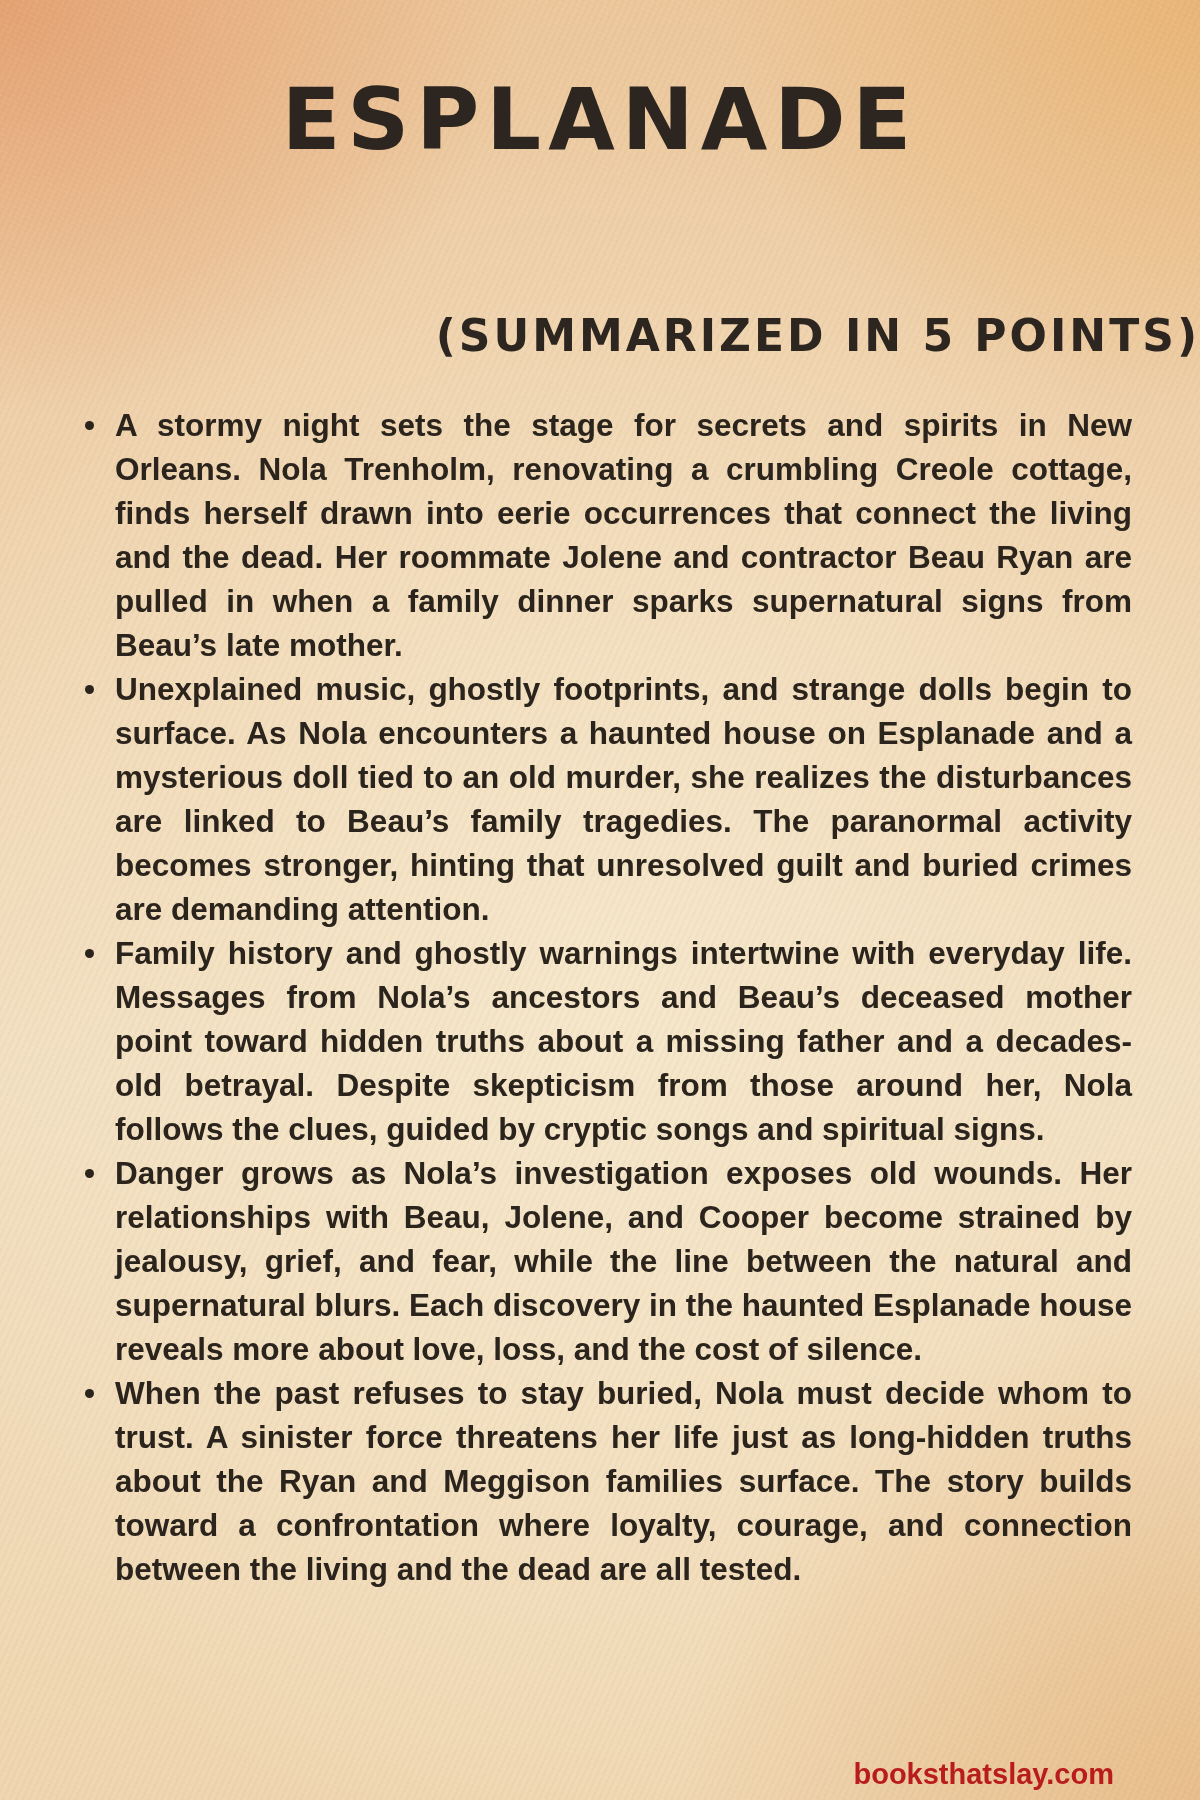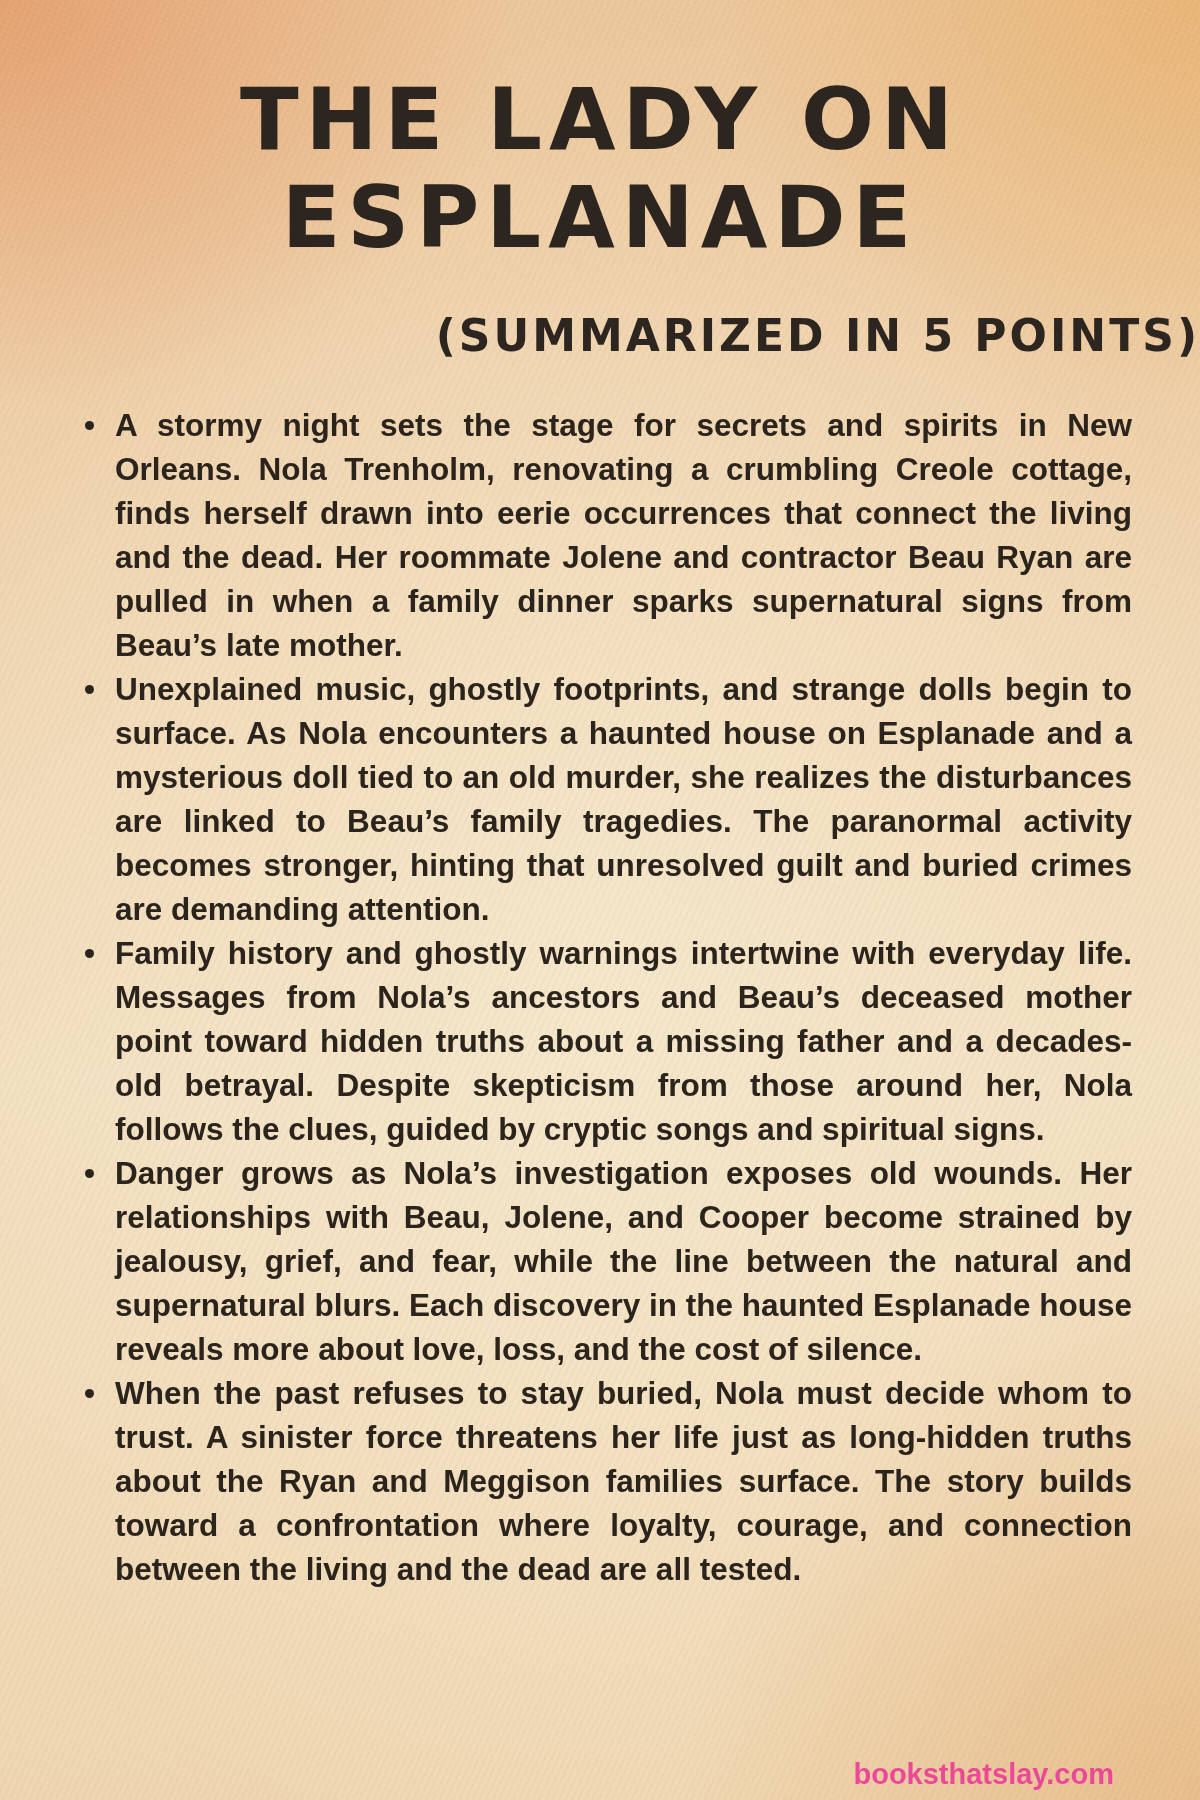--- a/index.html
+++ b/index.html
@@ -88,30 +88,29 @@
       background: #2b241d;
     }
     .footer {
       position: absolute;
       right: 86px;
       bottom: 6px;
       font-family: "Liberation Sans", sans-serif;
       font-weight: bold;
       font-size: 29px;
       line-height: 40px;
-      color: #ec4899;
+      color: #b91c1c;
     }
   </style>
 </head>
 <body>
 
 <div class="texture"></div>
 
 <h1 class="title">
-  <span>The Lady On</span>
   <span>Esplanade</span>
 </h1>
 
 <h2 class="subtitle">(Summarized in 5 Points)</h2>
 
 <ul class="points">
   <li class="point">
     <span class="bullet"></span>
     <span>A stormy night sets the stage for secrets and spirits in New Orleans. Nola Trenholm, renovating a crumbling Creole cottage, finds herself drawn into eerie occurrences that connect the living and the dead. Her roommate Jolene and contractor Beau Ryan are pulled in when a family dinner sparks supernatural signs from Beau’s late mother.</span>
   </li>

